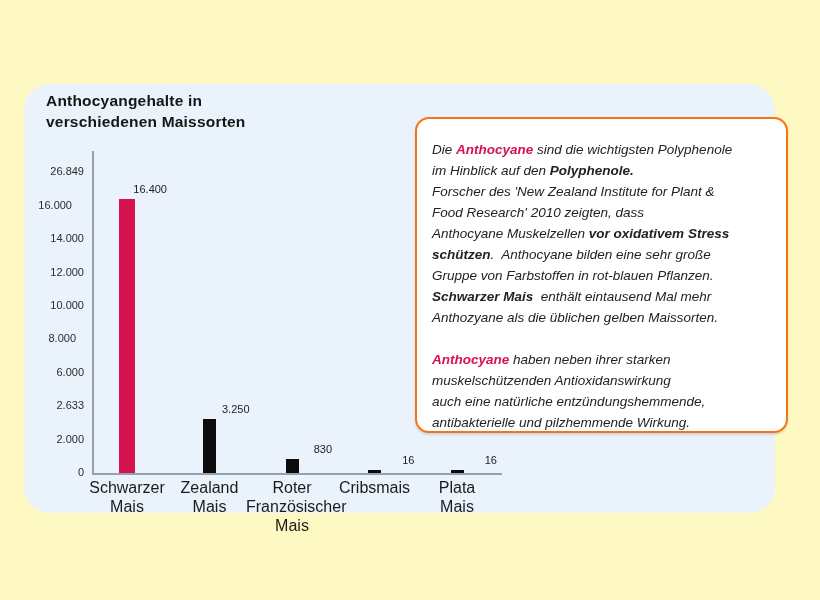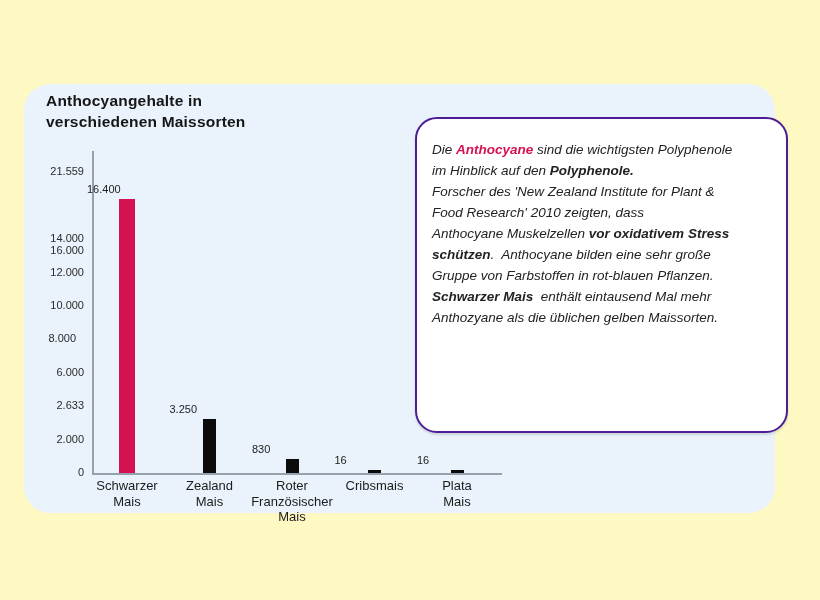--- a/index.html
+++ b/index.html
@@ -35,42 +35,42 @@
     width: 56px;
     text-align: right;
     font-size: 11px;
     color: #2b2b2b;
     line-height: 14px;
   }
   .bar { position: absolute; }
   .bar-value {
     position: absolute;
     width: 80px;
-    text-align: left;
+    text-align: right;
     font-size: 11px;
     color: #1c1c1c;
     line-height: 14px;
   }
   .xlabel {
     position: absolute;
     width: 92px;
     text-align: center;
-    font-size: 13px;
+    font-size: 16px;
     color: #1c1c1c;
     line-height: 1.2;
     white-space: pre-line;
   }
   .infobox {
     position: absolute;
     left: 415px; top: 117px;
     width: 373px; height: 316px;
     box-sizing: border-box;
     background: #ffffff;
-    border: 2px solid #4c1d95;
-    border-radius: 22px;
+    border: 2px solid #f97316;
+    border-radius: 14px;
     padding: 20px 10px 18px 15px;
     box-shadow: 0 2px 2px rgba(120,130,140,0.25);
   }
   .infobox p {
     margin: 0 0 21px 0;
     font-style: italic;
     font-size: 13.5px;
     line-height: 21px;
     color: #222222;
     white-space: pre-wrap;
@@ -89,22 +89,22 @@
       <div class="axis-line" style="left: 92px; top: 151px; width: 2px; height: 324px;"></div>
       <div class="axis-line" style="left: 92px; top: 473px; width: 410px; height: 2px;"></div>
       <div class="ytick" style="left: 28px; top: 465px;">0</div>
       <div class="ytick" style="left: 28px; top: 431.6px;">2.000</div>
       <div class="ytick" style="left: 28px; top: 398.2px;">2.633</div>
       <div class="ytick" style="left: 28px; top: 364.8px;">6.000</div>
       <div class="ytick" style="left: 20px; top: 331.4px;">8.000</div>
       <div class="ytick" style="left: 28px; top: 298px;">10.000</div>
       <div class="ytick" style="left: 28px; top: 264.6px;">12.000</div>
       <div class="ytick" style="left: 28px; top: 231.2px;">14.000</div>
-      <div class="ytick" style="left: 28px; top: 197.8px; margin-top: 45px;">16.000</div>
-      <div class="ytick" style="left: 28px; top: 164.4px;">21.559</div>
+      <div class="ytick" style="left: 16px; top: 197.8px;">16.000</div>
+      <div class="ytick" style="left: 28px; top: 164.4px;">26.849</div>
       <div class="bar" style="left: 119px; top: 199.12px; width: 16px; height: 273.88px; background: rgb(212, 18, 79);"></div>
       <div class="bar-value" style="left: 87px; top: 182.12px;">16.400</div>
       <div class="xlabel" style="left: 81px; top: 478px;">Schwarzer
 Mais</div>
       <div class="bar" style="left: 203px; top: 418.725px; width: 13px; height: 54.275px; background: rgb(11, 11, 11);"></div>
       <div class="bar-value" style="left: 169.5px; top: 401.725px;">3.250</div>
       <div class="xlabel" style="left: 163.5px; top: 478px;">Zealand
 Mais</div>
       <div class="bar" style="left: 285.5px; top: 459.139px; width: 13px; height: 13.861px; background: rgb(11, 11, 11);"></div>
       <div class="bar-value" style="left: 252px; top: 442.139px;">830</div>
@@ -122,14 +122,18 @@
   <div class="infobox" id="infobox">
       <p><span>Die </span><span class="seg-accent" style="color: rgb(212, 18, 79);">Anthocyane</span><span> sind die wichtigsten Polyphenole
 im Hinblick auf den </span><span class="seg-bold">Polyphenole.</span><span>
 Forscher des 'New Zealand Institute for Plant &amp;
 Food Research' 2010 zeigten, dass
 Anthocyane Muskelzellen </span><span class="seg-bold">vor oxidativem Stress
 schützen</span><span>.  Anthocyane bilden eine sehr große
 Gruppe von Farbstoffen in rot-blauen Pflanzen.
 </span><span class="seg-bold">Schwarzer Mais</span><span>  enthält eintausend Mal mehr
 Anthozyane als die üblichen gelben Maissorten.</span></p>
+      <p><span class="seg-accent" style="color: rgb(212, 18, 79);">Anthocyane</span><span> haben neben ihrer starken
+muskelschützenden Antioxidanswirkung
+auch eine natürliche entzündungshemmende,
+antibakterielle und pilzhemmende Wirkung.</span></p>
     </div>
 </div>
 
 </body></html>

